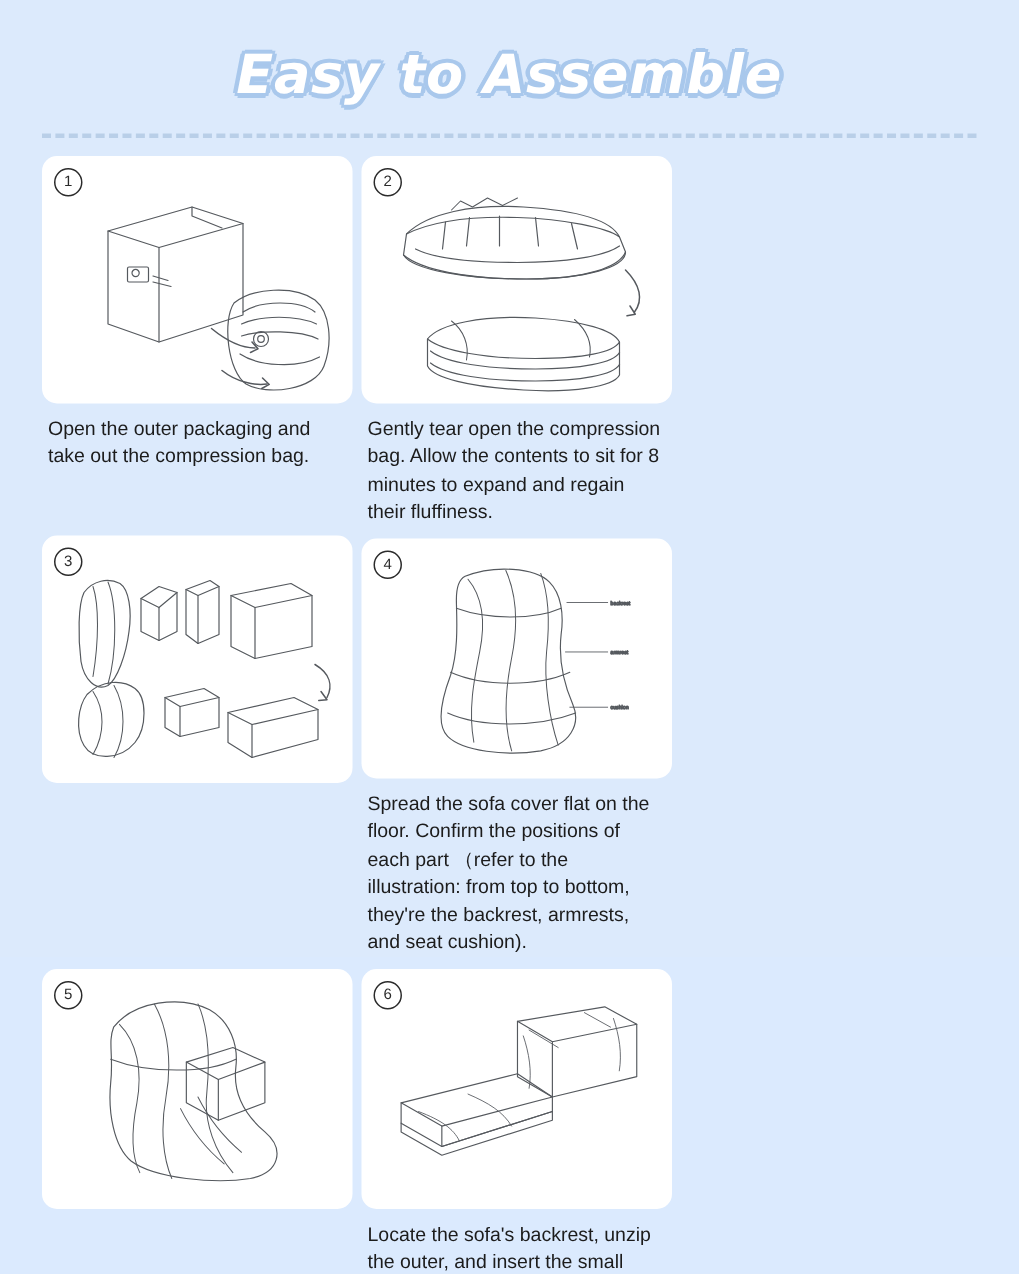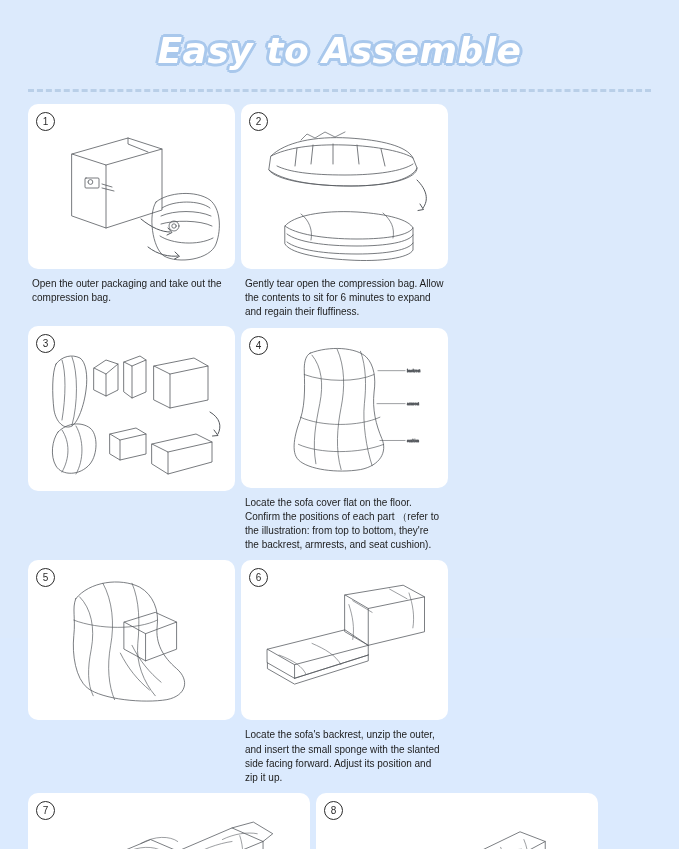--- a/index.html
+++ b/index.html
@@ -82,21 +82,21 @@
     background: #ffffff;
     border: 1.6px solid #2b2b2b;
     color: #2b2b2b;
     font-size: 10px;
     line-height: 17px;
     text-align: center;
     font-family: "Liberation Sans", sans-serif;
     z-index: 5;
   }
   .caption {
-    font-size: 10px;
+    font-size: 13px;
     line-height: 1.42;
     color: #1c1c1c;
     padding: 8px 4px 0 4px;
     font-family: "Liberation Sans", sans-serif;
   }
   .art {
     position: absolute;
     inset: 0;
   }
   .art svg {
@@ -175,21 +175,21 @@
 
             <path d="M44 122 C52 112 80 106 116 108 C148 110 168 116 172 124 L172 146 C168 154 140 158 108 156 C72 154 48 148 44 140 Z"></path>
             <path d="M44 122 C54 130 82 135 116 135 C148 135 168 131 172 124"></path>
             <path d="M46 130 C56 138 84 142 116 142 C146 142 168 138 172 131"></path>
             <path d="M46 138 C56 146 84 150 116 150 C146 150 168 146 172 139"></path>
             <path d="M60 110 C68 116 72 126 70 136" stroke-width="0.7"></path>
             <path d="M142 109 C150 116 154 124 152 134" stroke-width="0.7"></path>
           </svg>
         </div>
       </div>
-      <div class="caption">Gently tear open the compression bag. Allow the contents to sit for 6 minutes to expand and regain their fluffiness.</div>
+      <div class="caption">Gently tear open the compression bag. Allow the contents to sit for 8 minutes to expand and regain their fluffiness.</div>
     </div>
 
     <div class="step">
       <div class="card">
         <div class="badge">3</div>
         <div class="art">
           <svg viewBox="0 0 207 165" fill="none" stroke="#55595e" stroke-width="0.8" stroke-linejoin="round" stroke-linecap="round">
 
             <path d="M28 38 C34 30 44 28 52 32 C58 36 60 50 58 64 C56 80 50 96 44 100 C36 104 28 96 26 84 C24 68 24 46 28 38 Z"></path>
             <path d="M34 34 C38 46 38 70 34 94" stroke-width="0.7"></path>
@@ -240,21 +240,21 @@
 
             <path d="M138 44 L166 44" stroke-width="0.6"></path>
             <path d="M137 78 L166 78" stroke-width="0.6"></path>
             <path d="M140 116 L166 116" stroke-width="0.6"></path>
             <text class="lbl" x="168" y="45.5">backrest</text>
             <text class="lbl" x="168" y="79.5">armrest</text>
             <text class="lbl" x="168" y="117.5">cushion</text>
           </svg>
         </div>
       </div>
-      <div class="caption">Locate the sofa cover flat on the floor. Confirm the positions of each part （refer to the illustration: from top to bottom, they're the backrest, armrests, and seat cushion).</div>
+      <div class="caption">Spread the sofa cover flat on the floor. Confirm the positions of each part （refer to the illustration: from top to bottom, they're the backrest, armrests, and seat cushion).</div>
     </div>
 
     <div class="step row2">
       <div class="card tall">
         <div class="badge">5</div>
         <div class="art">
           <svg viewBox="0 0 207 165" fill="none" stroke="#55595e" stroke-width="0.8" stroke-linejoin="round" stroke-linecap="round">
 
             <path d="M46 40 C60 22 92 18 112 28 C126 36 132 52 130 68 C128 86 136 100 150 112 C164 124 160 140 140 144 C116 148 74 144 58 132 C46 122 42 98 44 78 C46 60 42 50 46 40 Z"></path>
             <path d="M50 38 C62 50 66 70 62 92 C58 112 58 128 64 140" stroke-width="0.7"></path>

